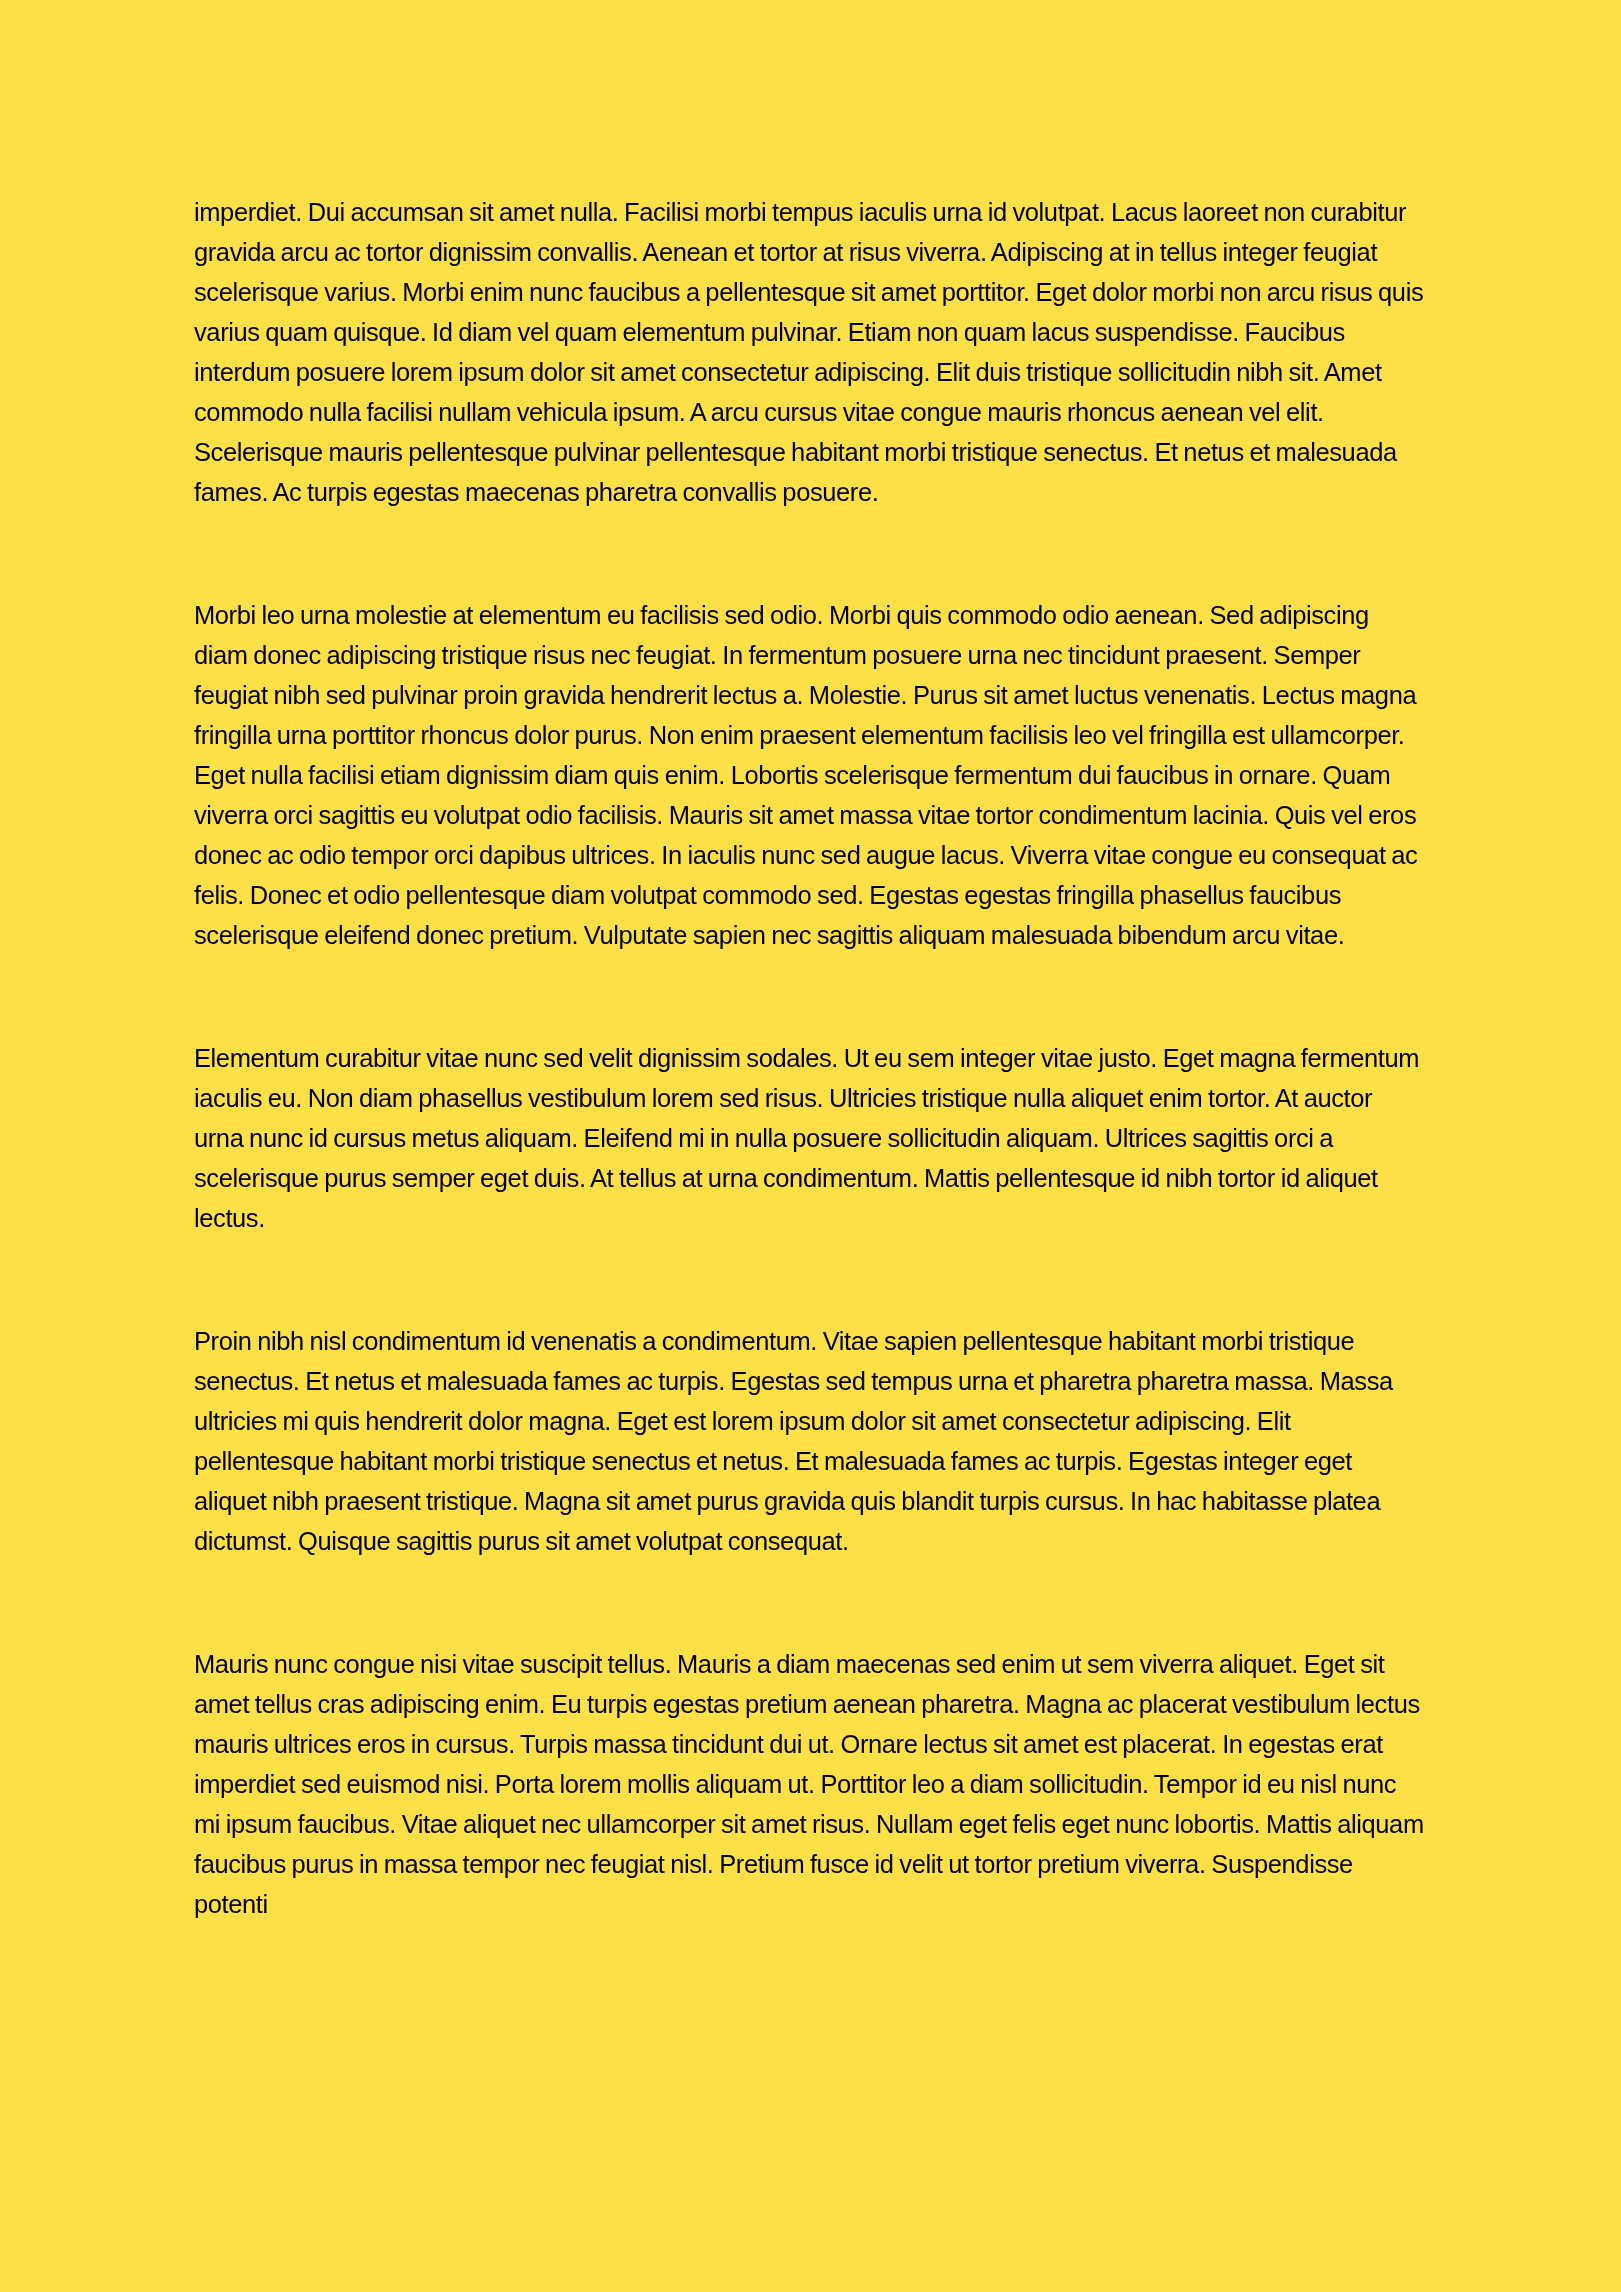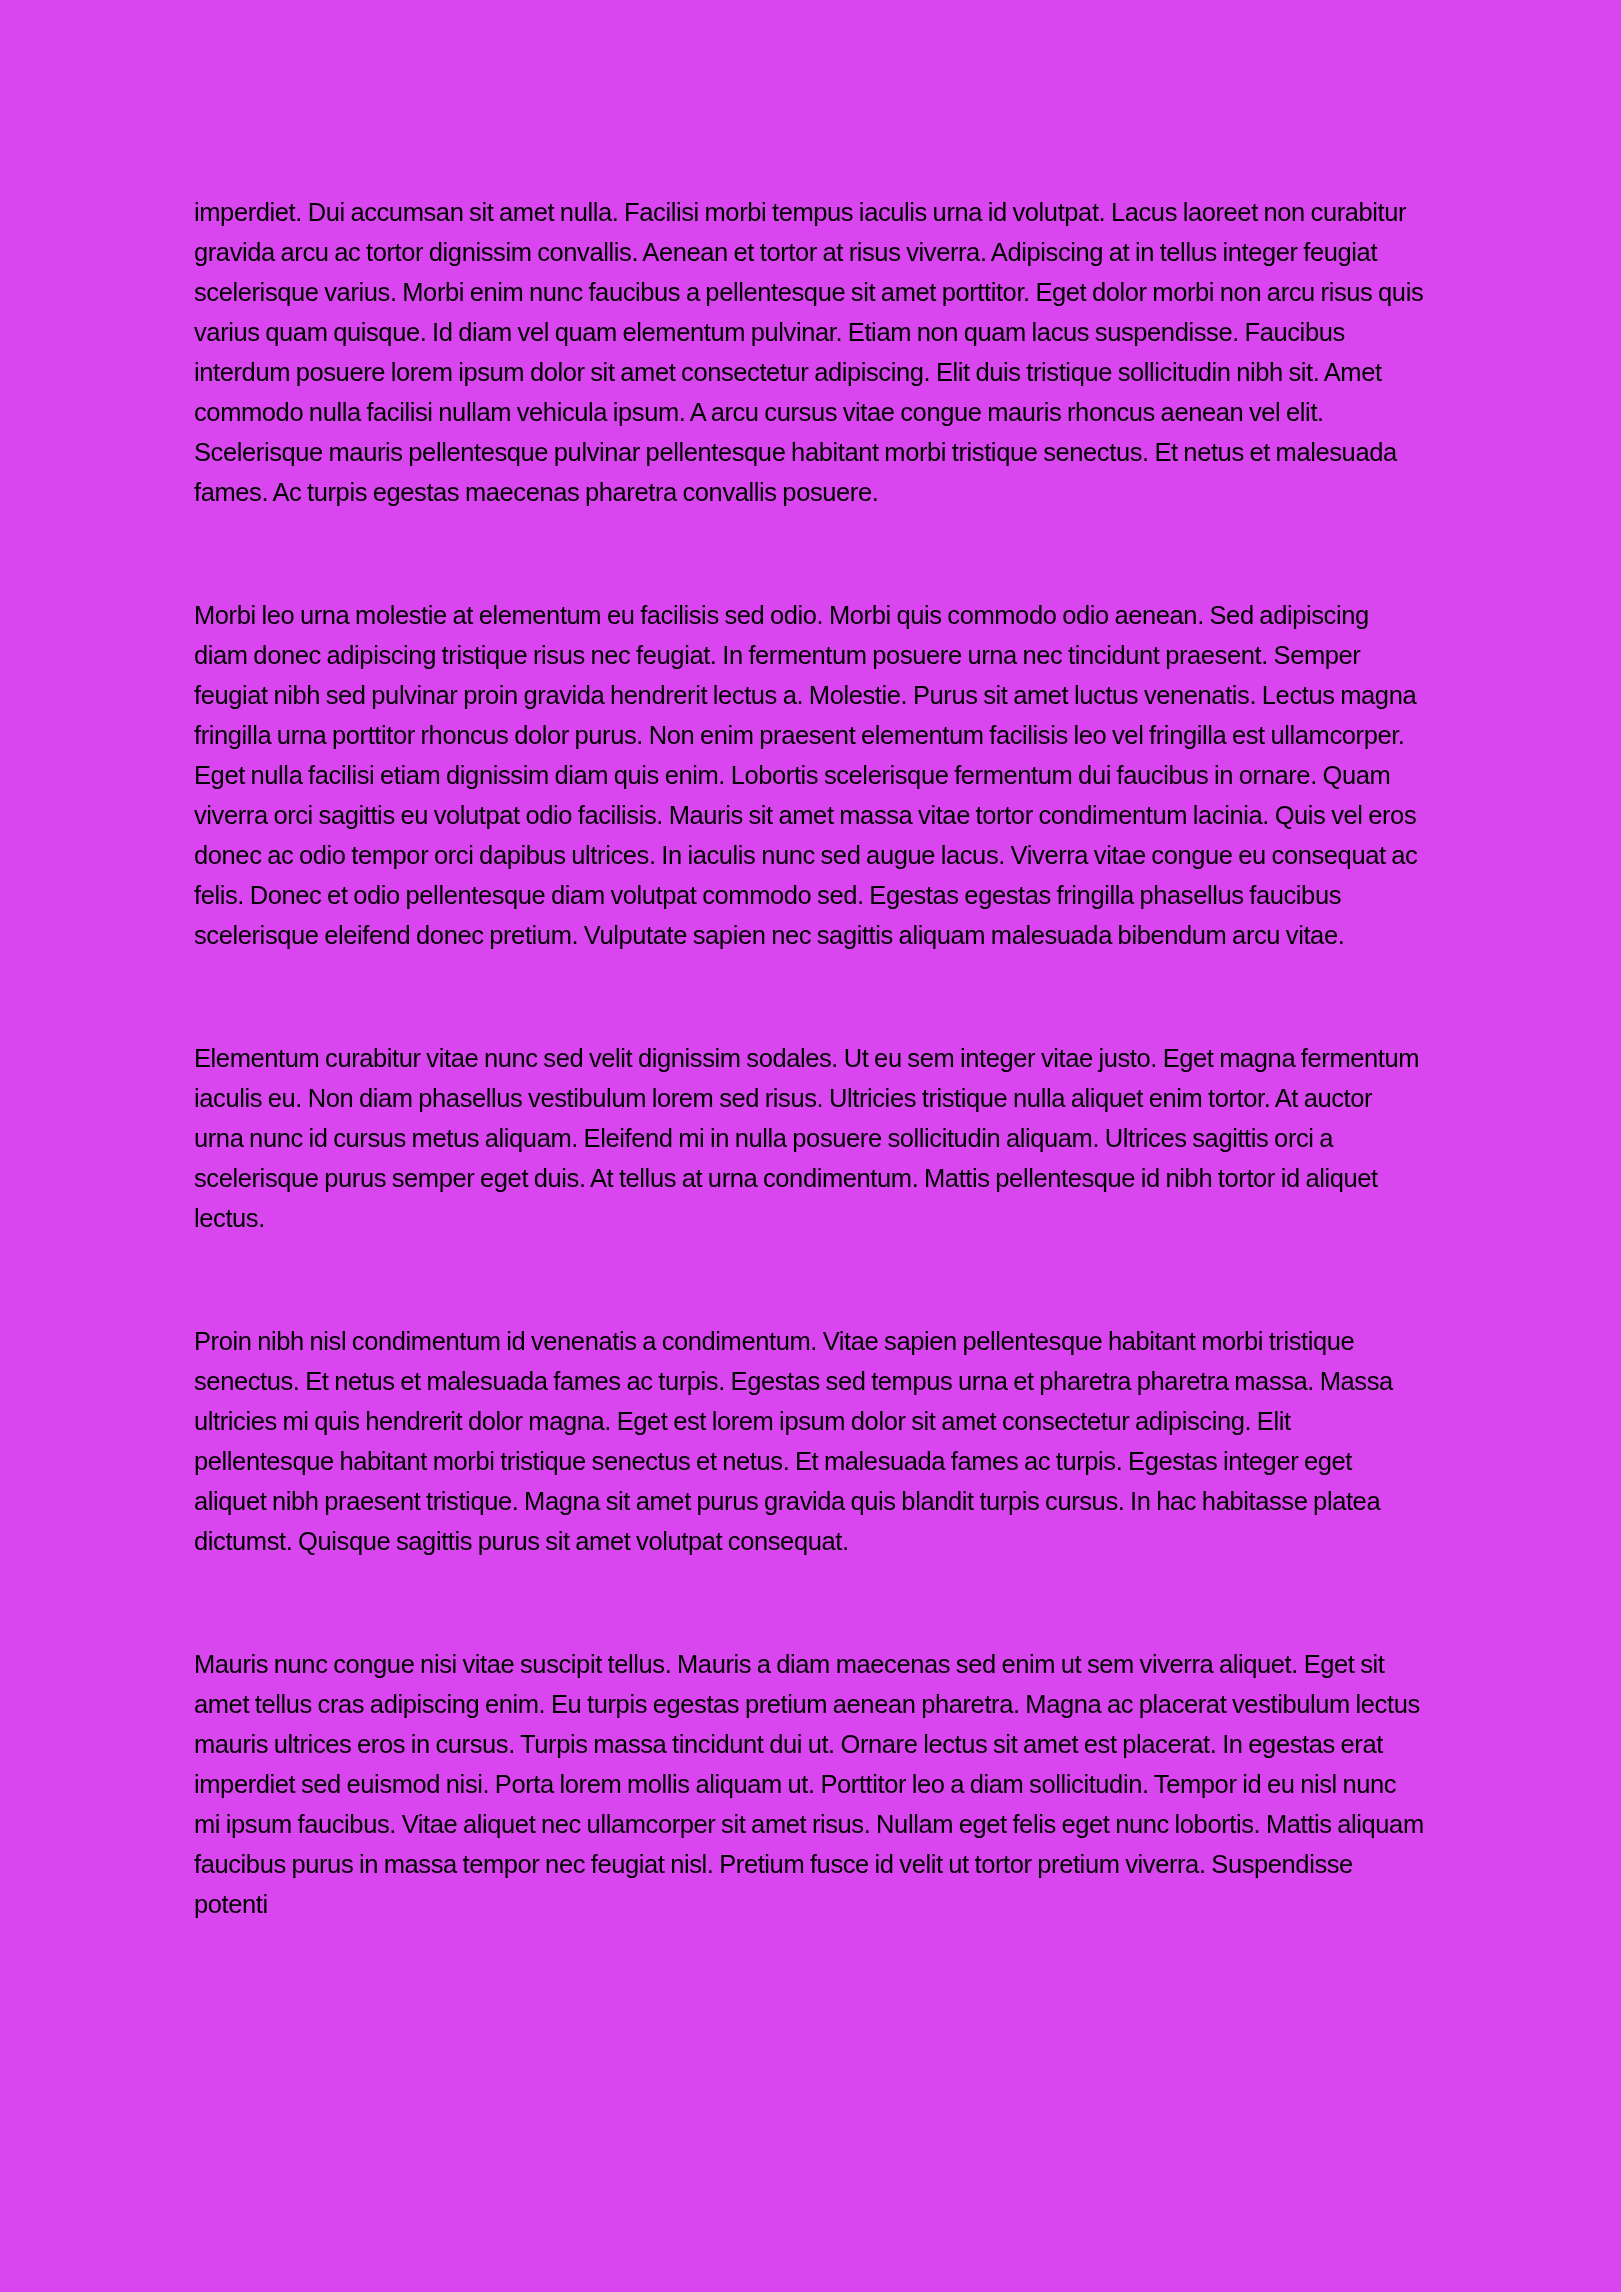--- a/index.html
+++ b/index.html
@@ -4,21 +4,21 @@
 <style>
   html, body {
     margin: 0;
     padding: 0;
     background: #ffffff;
   }
   .page {
     position: relative;
     width: 1621px;
     height: 2293px;
-    background: #d946ef;
+    background: #fde047;
     box-sizing: border-box;
     padding: 192px 116px 0 194px;
     overflow: hidden;
   }
   .doc-body {
     width: 1231px;
     font-family: "Liberation Sans", sans-serif;
     font-size: 25.5px;
     line-height: 40px;
     letter-spacing: -0.4px;

